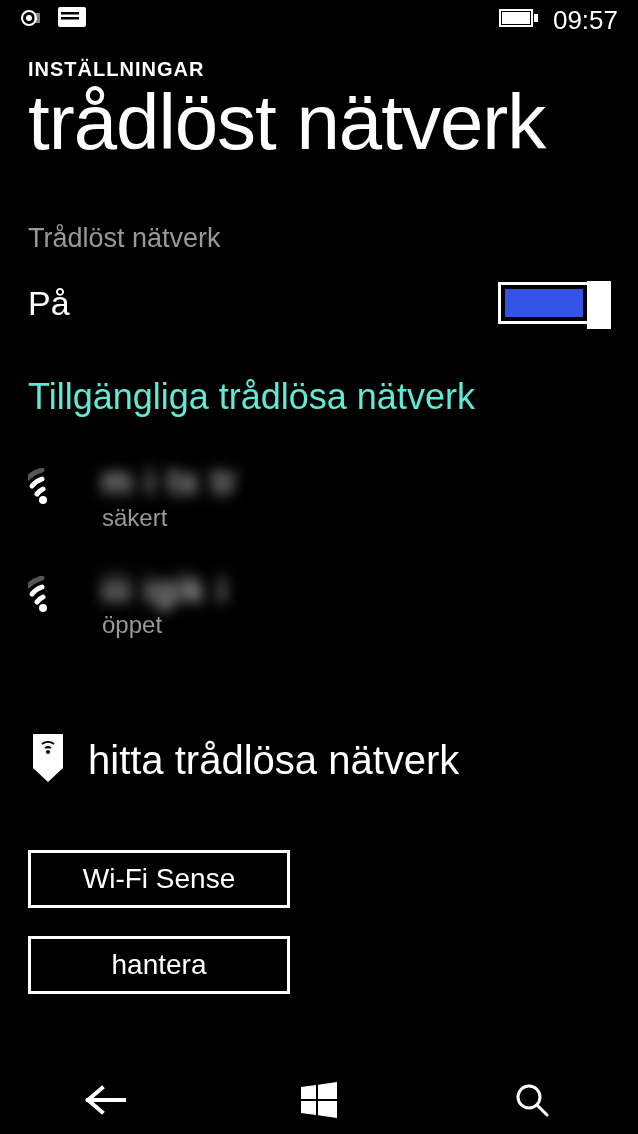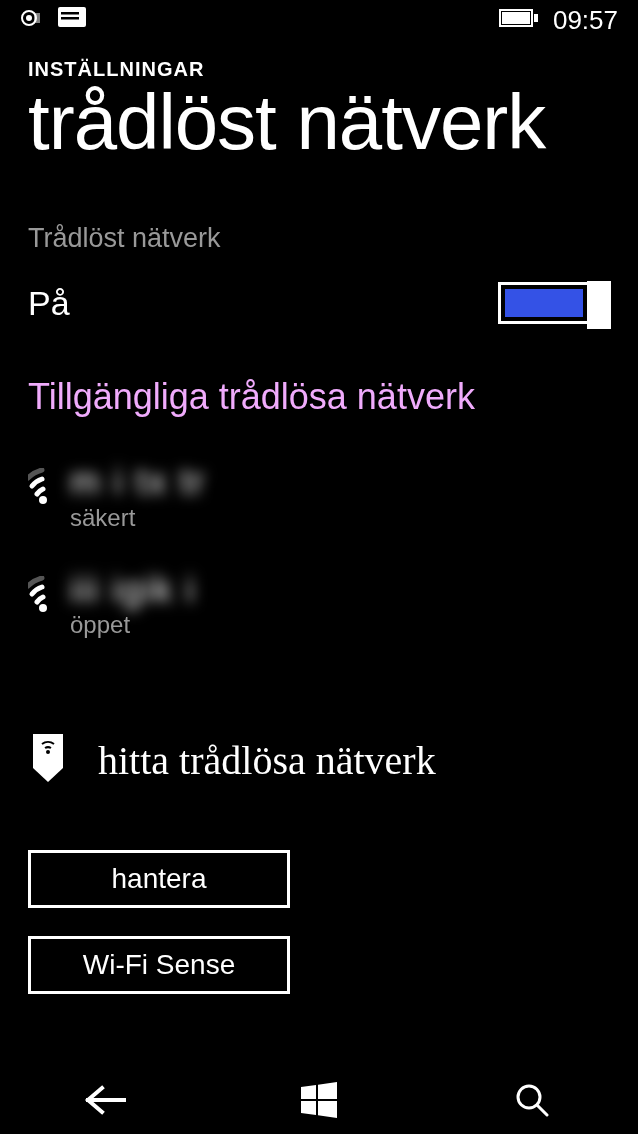--- a/index.html
+++ b/index.html
@@ -93,27 +93,28 @@
     .toggle-handle {
       position: absolute;
       right: -4px;
       top: -4px;
       width: 24px;
       height: 48px;
       background: #fff;
     }
     .section-header {
       font-size: 36px;
-      color: #f0abfc;
+      color: #5eead4;
       font-weight: 400;
       margin-bottom: 44px;
     }
     .network-item {
       display: flex;
       align-items: flex-start;
+      gap: 32px;
       margin-bottom: 38px;
     }
     .wifi-icon {
       flex-shrink: 0;
       margin-top: 6px;
     }
     .network-info {
       flex: 1;
     }
     .network-name {
@@ -125,24 +126,23 @@
     }
     .network-security {
       font-size: 24px;
       color: #999;
       font-weight: 400;
       margin-top: 2px;
     }
     .find-networks {
       display: flex;
       align-items: center;
-      gap: 30px;
+      gap: 20px;
       margin-top: 95px;
       margin-bottom: 64px;
-      font-family: Liberation Serif, serif;
     }
     .find-icon {
       flex-shrink: 0;
     }
     .find-label {
       font-size: 40px;
       font-weight: 400;
     }
     .button {
       border: 3px solid #fff;
@@ -260,22 +260,22 @@
       <svg width="40" height="48" viewBox="0 0 40 48">
         <path d="M 5 0 L 35 0 L 35 34 L 20 48 L 5 34 Z" fill="#fff"></path>
         <path d="M 14 10 A 10 10 0 0 1 26 10" stroke="#000" stroke-width="2" fill="none"></path>
         <path d="M 17 14 A 6 6 0 0 1 23 14" stroke="#000" stroke-width="2" fill="none"></path>
         <circle cx="20" cy="18" r="2" fill="#000"></circle>
       </svg>
     </span>
     <div class="find-label">hitta trådlösa nätverk</div>
   </div>
 
+  <button class="button">Wi-Fi Sense</button>
   <button class="button">hantera</button>
-  <button class="button">Wi-Fi Sense</button>
 </div>
 
 <div class="nav-bar">
   <div class="nav-btn">
     <svg width="44" height="30" viewBox="0 0 44 30" fill="none">
       <path d="M 18 3 L 4 15 L 18 27 M 4 15 L 40 15" stroke="#fff" stroke-width="4" stroke-linecap="square"></path>
     </svg>
   </div>
   <div class="nav-btn">
     <svg width="36" height="36" viewBox="0 0 36 36">

